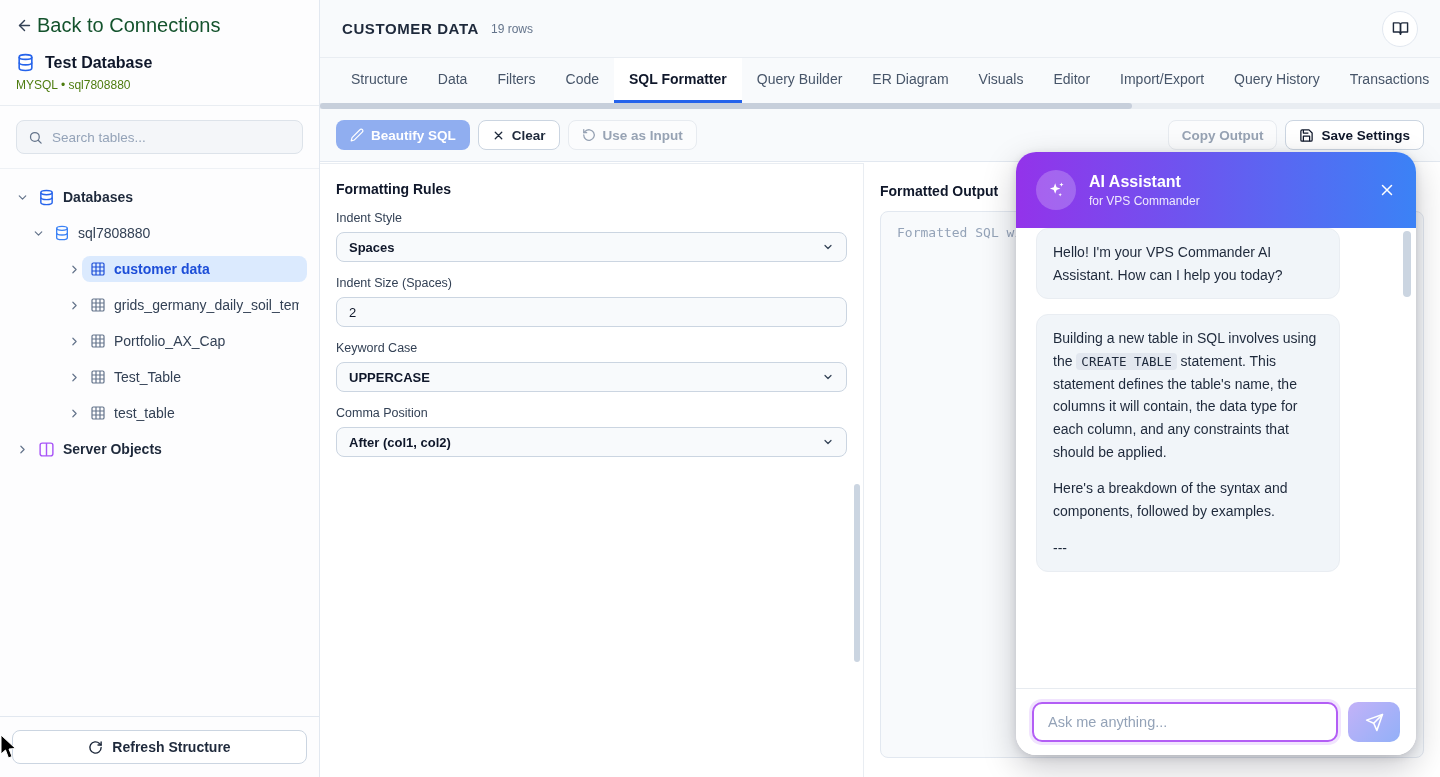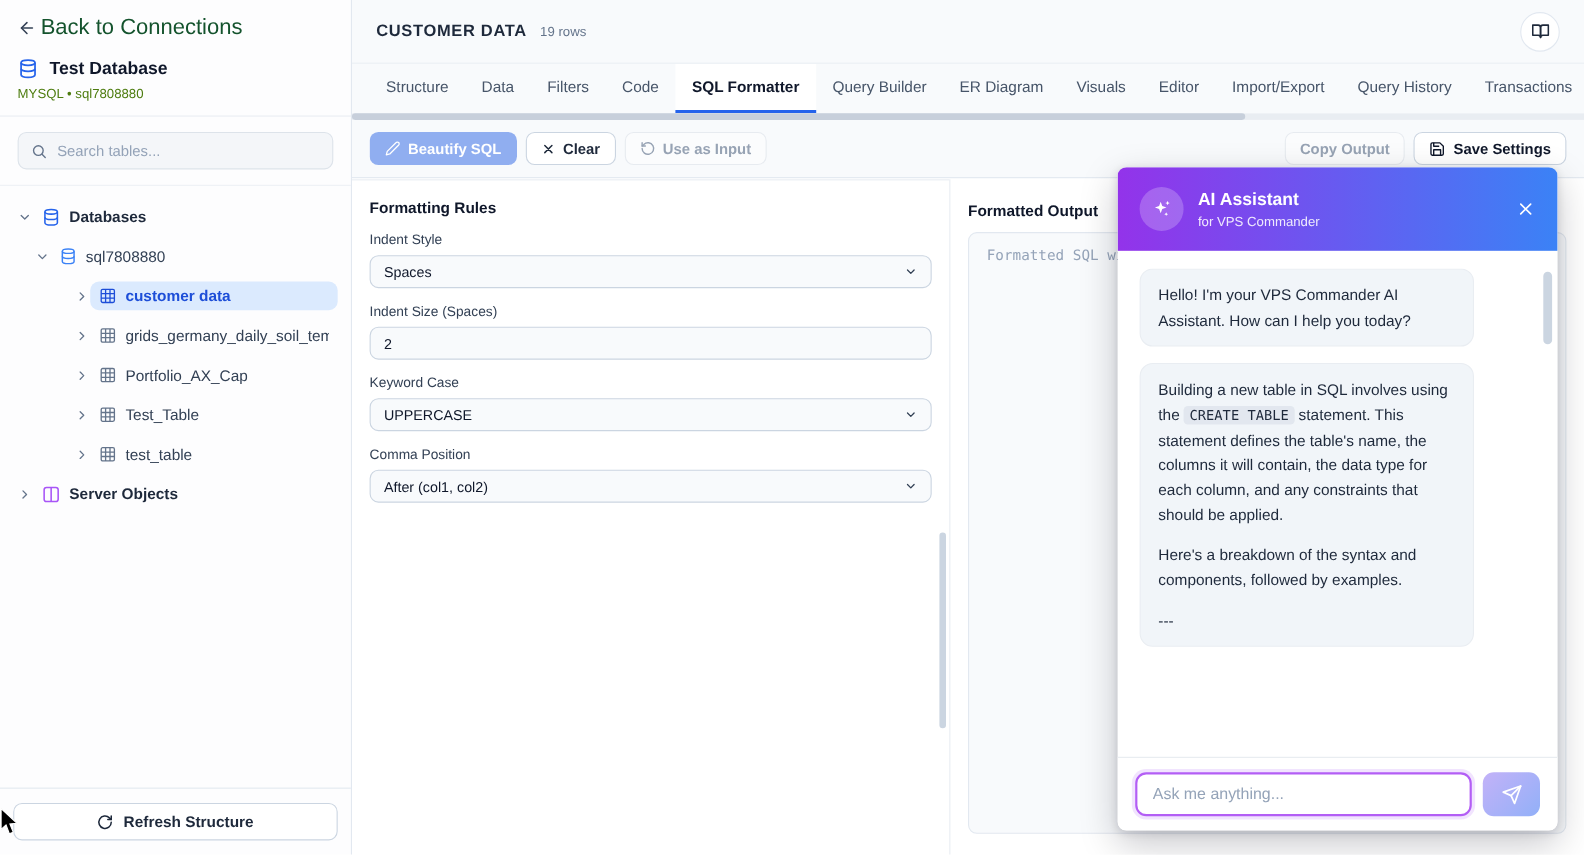--- a/index.html
+++ b/index.html
@@ -56,29 +56,29 @@
   .tb-spacer { flex:1; }
 
   .content { position:absolute; top:163px; left:0; right:0; bottom:0; background:#fff; display:flex; }
   .left-col { width:544px; border-right:1px solid #e9edf2; position:relative; }
   .sec-title { font-size:14px; font-weight:700; color:#0f172a; }
   .input-sec { padding:20px 16px 20px; }
   .code-box { margin-top:12px; height:256px; background:#f8fafc; border:1px solid #e2e8f0; border-radius:8px; padding:13px 16px; font-family:"DejaVu Sans Mono", monospace; font-size:13px; color:#94a3b8; }
   .rules-sec { border-top:1px solid #e9edf2; padding:17px 16px; }
   .f-label { font-size:12.5px; font-weight:500; color:#334155; margin:14px 0 7px; }
   .control { height:30px; background:#f8fafc; border:1px solid #cbd5e1; border-radius:8px; display:flex; align-items:center; padding:0 12px; font-size:13px; color:#0f172a; cursor:pointer; position:relative; }
-  .control .cv { flex:1; }
+  .control .cv { flex:1;font-weight:bold; }
   .control input { border:0; background:transparent; outline:0; width:100%; font-size:13px; color:#0f172a; font-family:"Liberation Sans",sans-serif; }
   .vthumb { position:absolute; right:3px; top:321px; width:6px; height:178px; background:#cbd5e1; border-radius:3px; }
 
   .right-col { flex:1; display:flex; flex-direction:column; padding:20px 16px 19px; }
   .right-col .code-box { flex:1; margin-top:12px; height:auto; }
 
   
-  .ai { position:absolute; left:1016px; top:152px; width:400px; height:603px; background:#fff; border-radius:8px; box-shadow:0 12px 34px rgba(2,6,23,.22), 0 2px 8px rgba(2,6,23,.12); display:flex; flex-direction:column; overflow:hidden;gap:16px; }
+  .ai { position:absolute; left:1016px; top:152px; width:400px; height:603px; background:#fff; border-radius:20px; box-shadow:0 12px 34px rgba(2,6,23,.22), 0 2px 8px rgba(2,6,23,.12); display:flex; flex-direction:column; overflow:hidden; }
   .ai-head { height:76px; background:linear-gradient(90deg,#9333ea 0%,#3b82f6 100%); display:flex; align-items:center; gap:13px; padding:0 20px; flex:0 0 76px; }
   .ai-ic { width:40px; height:40px; border-radius:50%; background:rgba(255,255,255,.22); display:flex; align-items:center; justify-content:center; }
   .ai-t1 { font-size:16px; font-weight:700; color:#fff; }
   .ai-t2 { font-size:12px; color:rgba(255,255,255,.88); margin-top:3px; }
   .ai-close { margin-left:auto; cursor:pointer; display:flex; }
   .ai-chat { flex:1; padding:0 20px; display:flex; flex-direction:column; gap:15px; position:relative; overflow:hidden; }
   .msg-a { background:#f1f5f9; border:1px solid #e9edf2; border-radius:12px; padding:12px 16px; font-size:14px; line-height:1.62; color:#1e293b; max-width:304px; align-self:flex-start; }
   .msg-u { background:linear-gradient(90deg,#a855f7 0%,#3b82f6 100%); color:#fff; border-radius:12px; padding:11px 16px; font-size:14.5px; align-self:flex-end; max-width:300px; }
   .msg-a p + p { margin-top:14px; }
   .codespan { font-family:"DejaVu Sans Mono", monospace; font-size:12.5px; background:rgba(148,163,184,.16); padding:1px 5px; border-radius:4px; }

